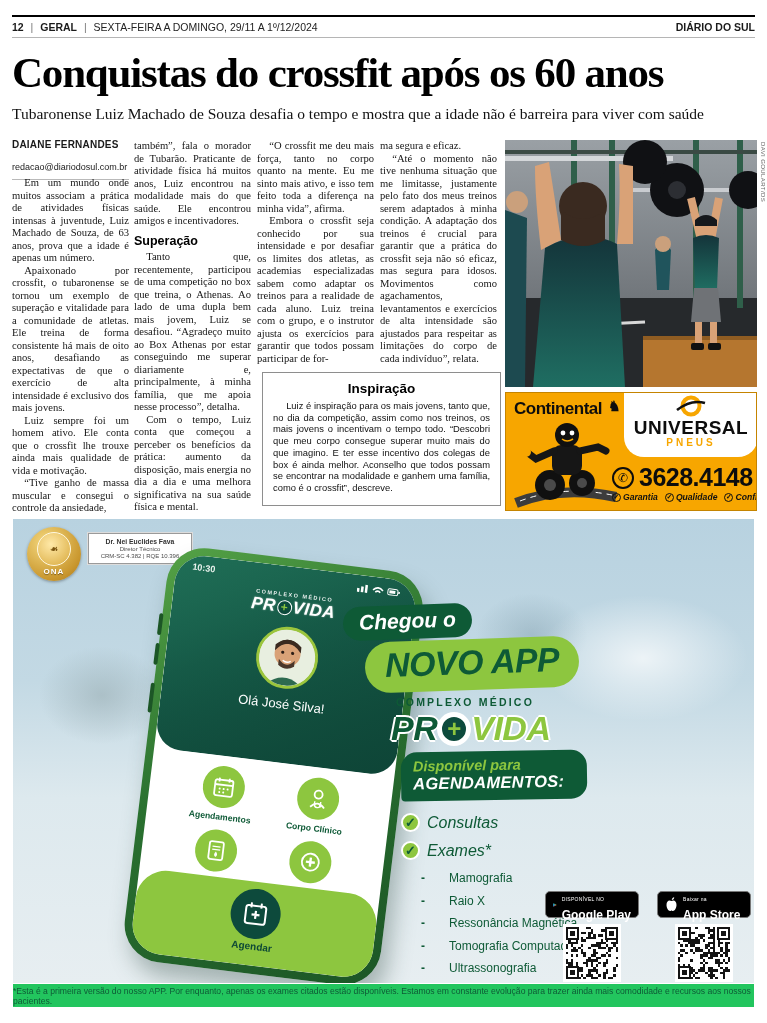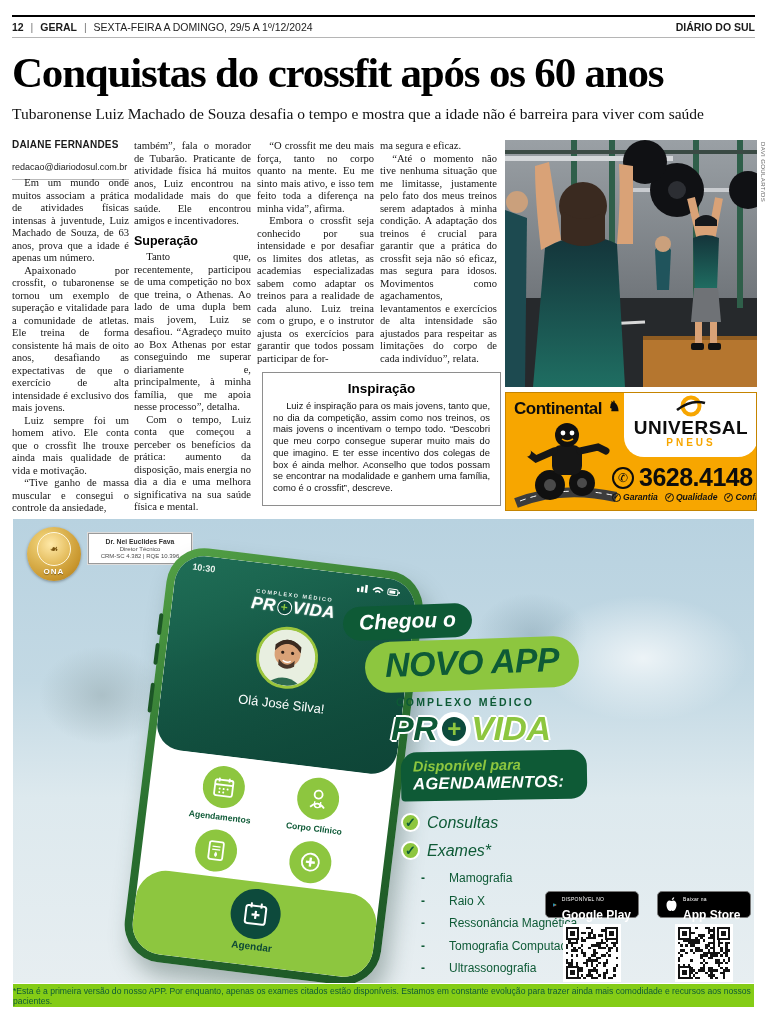--- a/index.html
+++ b/index.html
@@ -158,35 +158,35 @@
   #badge2{left:644px;top:372px}
   .qr{position:absolute;width:58px;height:58px;background:#fff;padding:3px;display:grid;
       grid-template-columns:repeat(21,1fr);grid-template-rows:repeat(21,1fr)}
   .qr i.b1{background:#141414}
   .qr .fp{position:absolute;width:13px;height:13px;border:2.5px solid #141414;background:#fff}
   .qr .fp::after{content:'';position:absolute;inset:2px;background:#141414}
   .qr .fp.tl{left:3px;top:3px}.qr .fp.tr{right:3px;top:3px}.qr .fp.bl{left:3px;bottom:3px}
   #qr1{left:550px;top:405px}
   #qr2{left:662px;top:405px}
 
-  #disclaimer{left:13px;top:984px;width:741px;height:23px;background:#84cc16;display:flex;
+  #disclaimer{left:13px;top:984px;width:741px;height:23px;background:#22c55e;display:flex;
               align-items:center;justify-content:center;font-size:8.6px;font-weight:500;color:#0e5a36}
 </style>
 </head>
 <body>
 
 <div id="page">
 
   <div class="abs" id="masthead">
     <div>
       <span class="b">12</span>
       <span class="sep">|</span>
       <span class="b">GERAL</span>
       <span class="sep">|</span>
-      <span class="date">SEXTA-FEIRA A DOMINGO, 29/5 A 1º/12/2024</span>
+      <span class="date">SEXTA-FEIRA A DOMINGO, 29/11 A 1º/12/2024</span>
     </div>
     <div class="b">DIÁRIO DO SUL</div>
   </div>
 
   <h1 class="abs" id="headline">Conquistas do crossfit após os 60 anos</h1>
   <div class="abs" id="subheadline">Tubaronense Luiz Machado de Souza desafia o tempo e mostra que a idade não é barreira para viver com saúde</div>
 
   <div class="abs" id="byline">
     <div class="author">DAIANE FERNANDES</div>
     <div class="mail">redacao@diariodosul.com.br</div>

